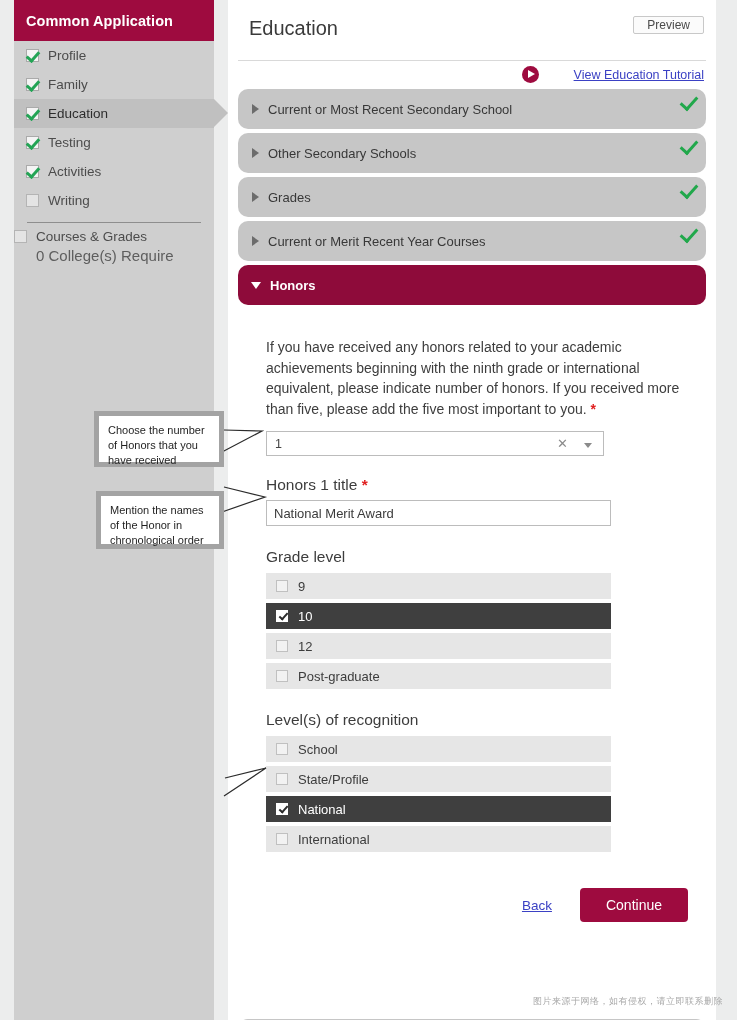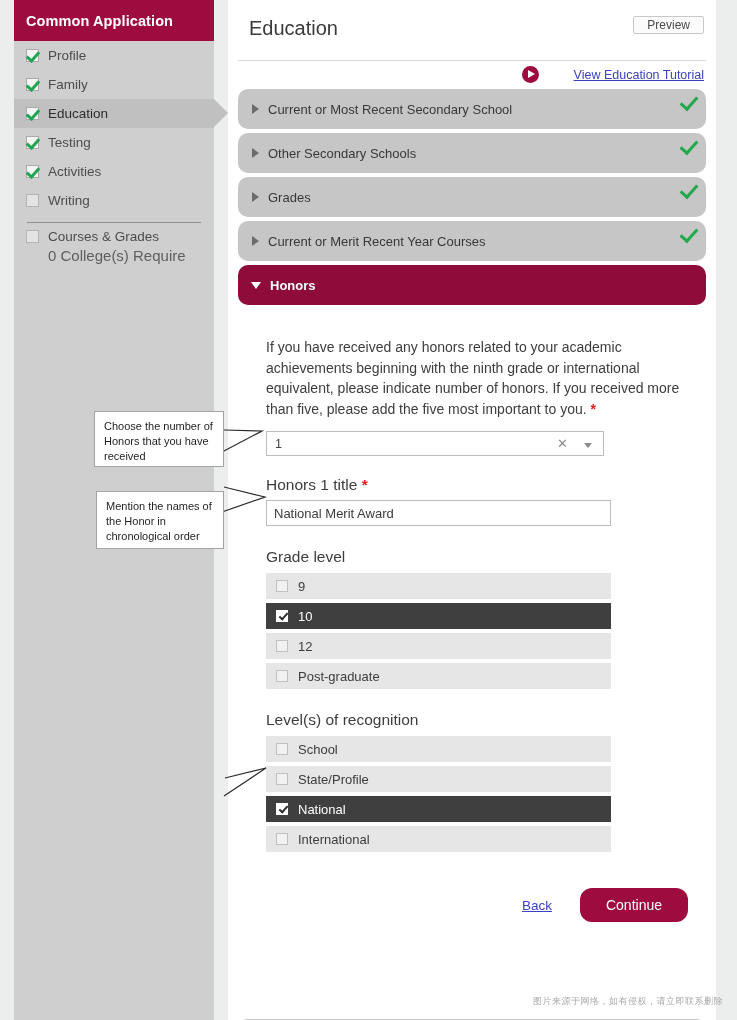--- a/index.html
+++ b/index.html
@@ -54,21 +54,21 @@
   }
   .cbox.checked{background:#f4f4f4;border-color:#aaaaaa;}
   .cbox.checked:before{
     content:"";position:absolute;left:2px;top:-1px;
     width:5px;height:10px;border:solid #23a455;
     border-width:0 3px 3px 0;transform:rotate(42deg);
   }
   #nav-sep{
     height:1px;background:#8e8e8e;margin:7px 13px 6px 13px;
   }
-  #courses-block{padding-left:12px;}
+  #courses-block{}
   #courses-row{display:flex;align-items:center;}
   #courses-row .nav-label{font-size:13.5px;color:#4c4c4c;margin-left:9px;}
   #courses-sub{font-size:15px;color:#5e5e5e;margin-left:22px;margin-top:3px;}
 
   
   #main{
     position:absolute;left:228px;top:0;width:488px;height:1020px;
     background:#ffffff;
   }
   #page-head{
@@ -183,28 +183,28 @@
   }
   
   #actions{
     margin:36px 18px 0 0;display:flex;align-items:center;justify-content:flex-end;
   }
   #back-link{
     font-size:13.5px;color:#3b41c4;text-decoration:underline;cursor:pointer;margin-right:28px;
   }
   #continue-btn{
     background:#9e0b3f;color:#ffffff;font-size:14px;
-    padding:9px 26px;border:none;border-radius:12px;cursor:pointer;
+    padding:9px 26px;border:none;border-radius:4px;cursor:pointer;
     font-family:"Liberation Sans",sans-serif;
   }
   #bottom-acc{margin:22px 10px 0 10px;}
 
   
   .callout{
-    position:absolute;background:#ffffff;border:1px solid #a3a3a3;
+    position:absolute;background:#ffffff;border:5px solid #a3a3a3;
     font-size:11px;color:#1f1f1f;line-height:15px;padding:7px 9px;
     box-sizing:border-box;z-index:40;
   }
   .ann-svg{position:absolute;left:0;top:0;width:737px;height:1020px;z-index:39;pointer-events:none;}
   #watermark{
     position:absolute;right:14px;bottom:12px;z-index:45;
     font-size:9px;color:#9a9a9a;letter-spacing:.5px;
     font-family:"DejaVu Sans",sans-serif;opacity:.85;margin-top:48px;
   }
   #right-edge{

